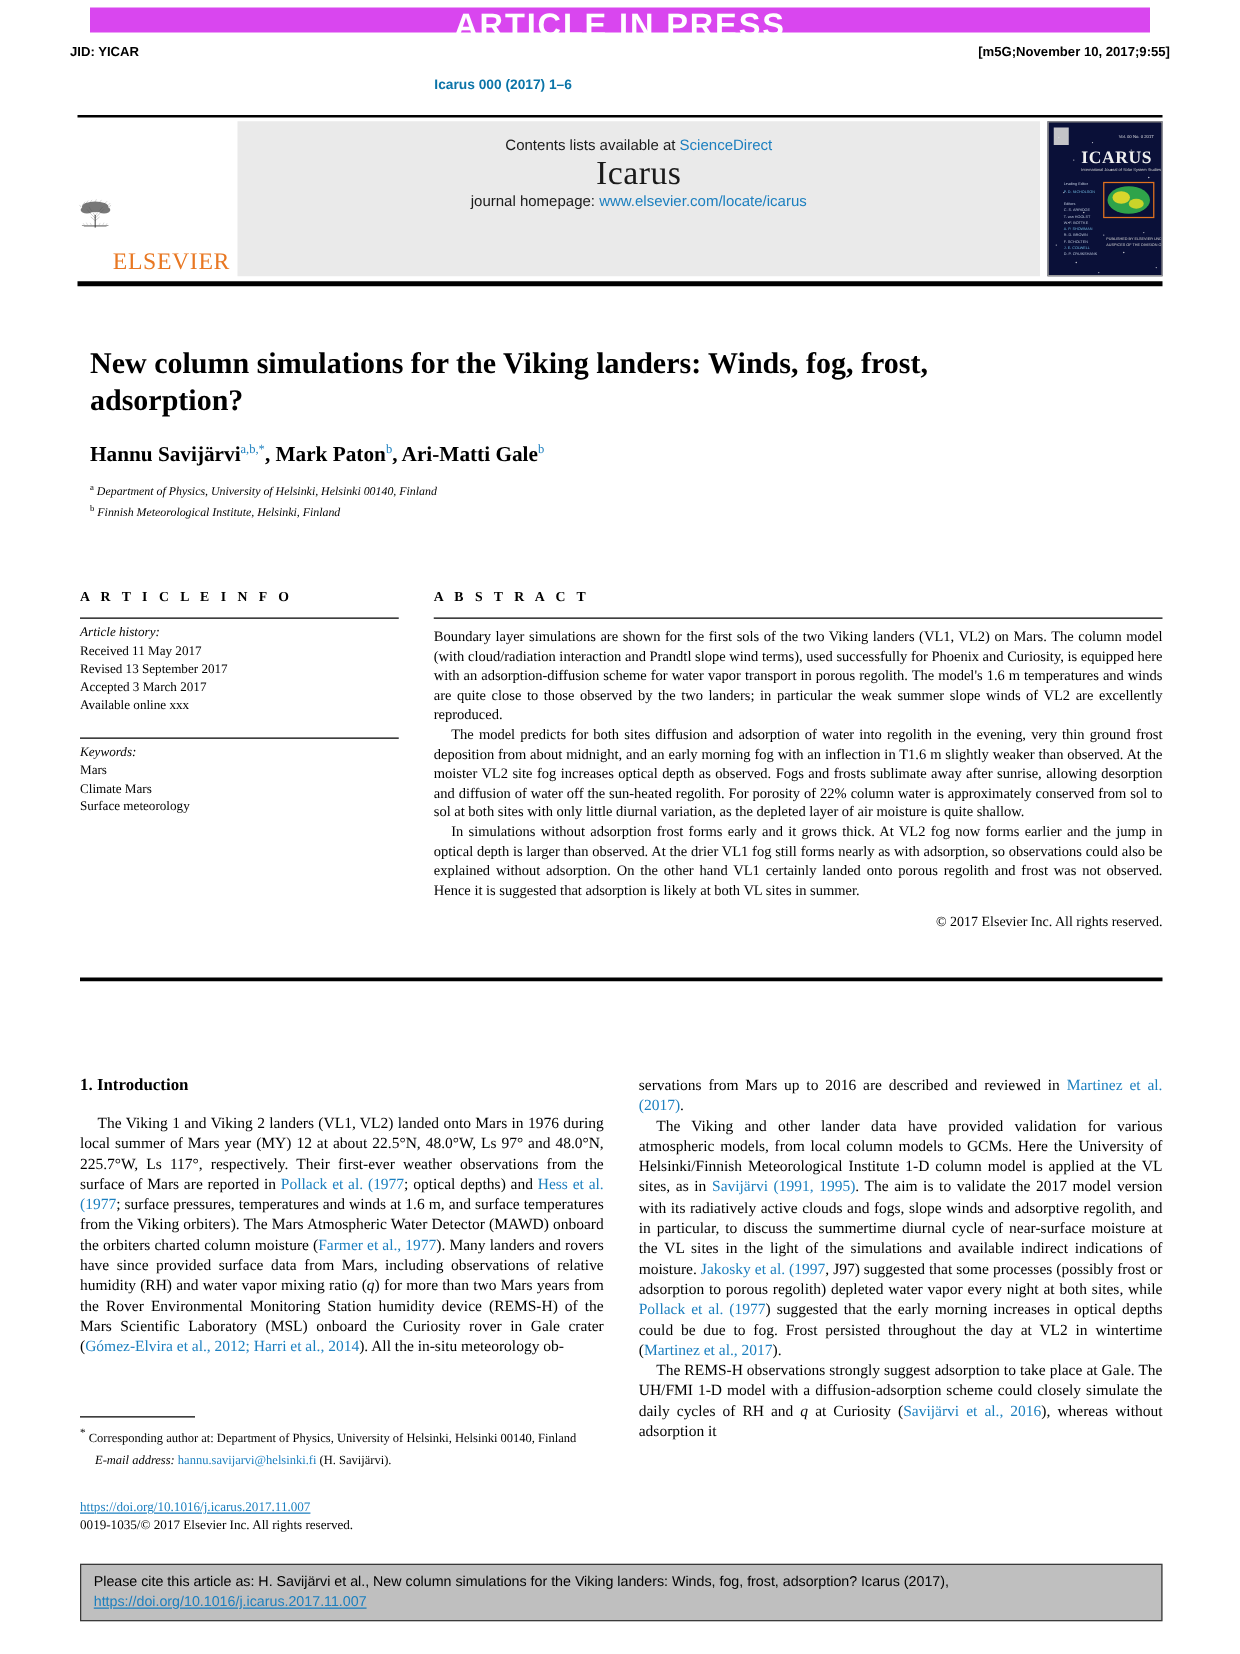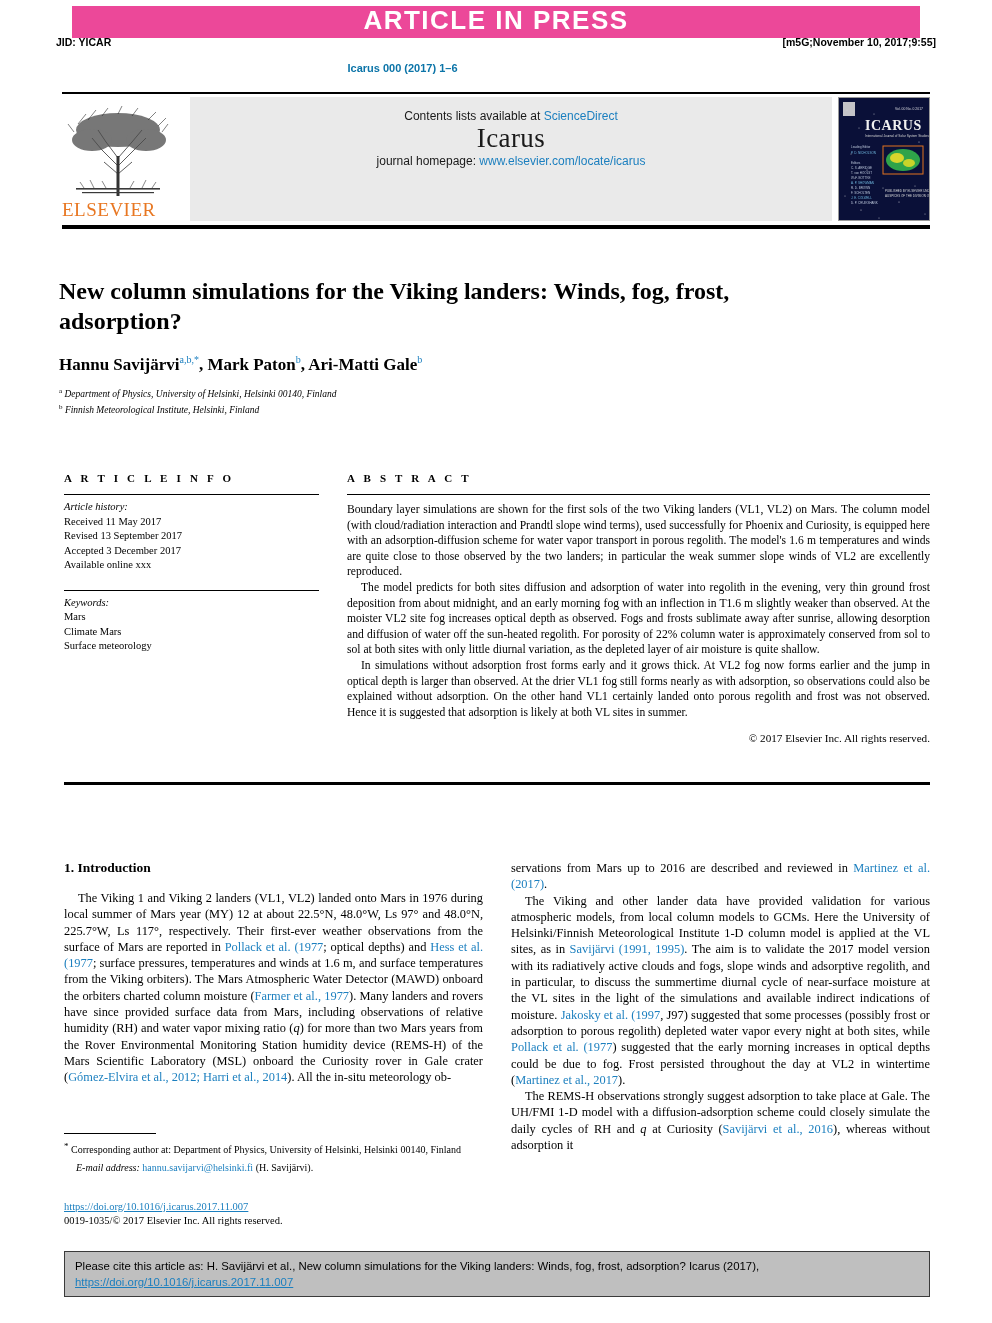--- a/index.html
+++ b/index.html
@@ -11,22 +11,22 @@
     font-family: "Liberation Serif", serif;
     color: #000000;
     position: relative;
     overflow: hidden;
   }
 
   
   .press-banner {
     position: absolute;
     left: 72px; top: 6px;
-    width: 848px; height: 32px;
-    background: #ec4899;
+    width: 848px; height: 20px;
+    background: #d946ef;
   }
   .press-banner-text {
     font-family: "Liberation Sans", sans-serif;
     font-weight: bold;
     font-size: 26px;
     letter-spacing: 1.5px;
     color: #ffffff;
     text-align: center;
     line-height: 28px;
     width: 100%;
@@ -66,22 +66,21 @@
   .masthead-body {
     display: flex;
     align-items: stretch;
     height: 124px;
     margin-top: 3px;
   }
   .elsevier-logo {
     width: 122px;
     flex: 0 0 122px;
     display: flex;
-    flex-direction: column;
-    align-items: flex-start;
+    align-items: flex-end;
     justify-content: flex-end;
     padding-bottom: 2px;
   }
   .elsevier-tree { width: 112px; height: 96px; }
   .elsevier-word {
     font-family: "Liberation Serif", serif;
     font-size: 19px;
     letter-spacing: 0.5px;
     color: #e87722;
     font-weight: normal;
@@ -124,21 +123,21 @@
   }
   .masthead-rule-bottom {
     border-top: 4px solid #000;
     width: 100%;
     margin-top: 4px;
   }
 
   
   .title-block {
     position: absolute;
-    left: 59px; top: 276px;
+    left: 72px; top: 276px;
     width: 700px;
   }
   .paper-title {
     font-family: "Liberation Serif", serif;
     font-size: 24px;
     font-weight: bold;
     line-height: 30px;
     color: #000;
     margin: 0;
   }
@@ -403,21 +402,21 @@
 
 <div class="infoabs">
 
   <div class="col-info">
     <div class="sect-head">A R T I C L E   I N F O</div>
     <div class="hr-thin"></div>
     <div class="info-group">
       <div class="info-label">Article history:</div>
       <div>Received 11 May 2017</div>
       <div>Revised 13 September 2017</div>
-      <div>Accepted 3 December 2017</div>
+      <div>Accepted 3 March 2017</div>
       <div>Available online xxx</div>
     </div>
     <div class="hr-thin"></div>
     <div class="info-group">
       <div class="info-label">Keywords:</div>
       <div>Mars</div>
       <div>Climate Mars</div>
       <div>Surface meteorology</div>
     </div>
   </div>

